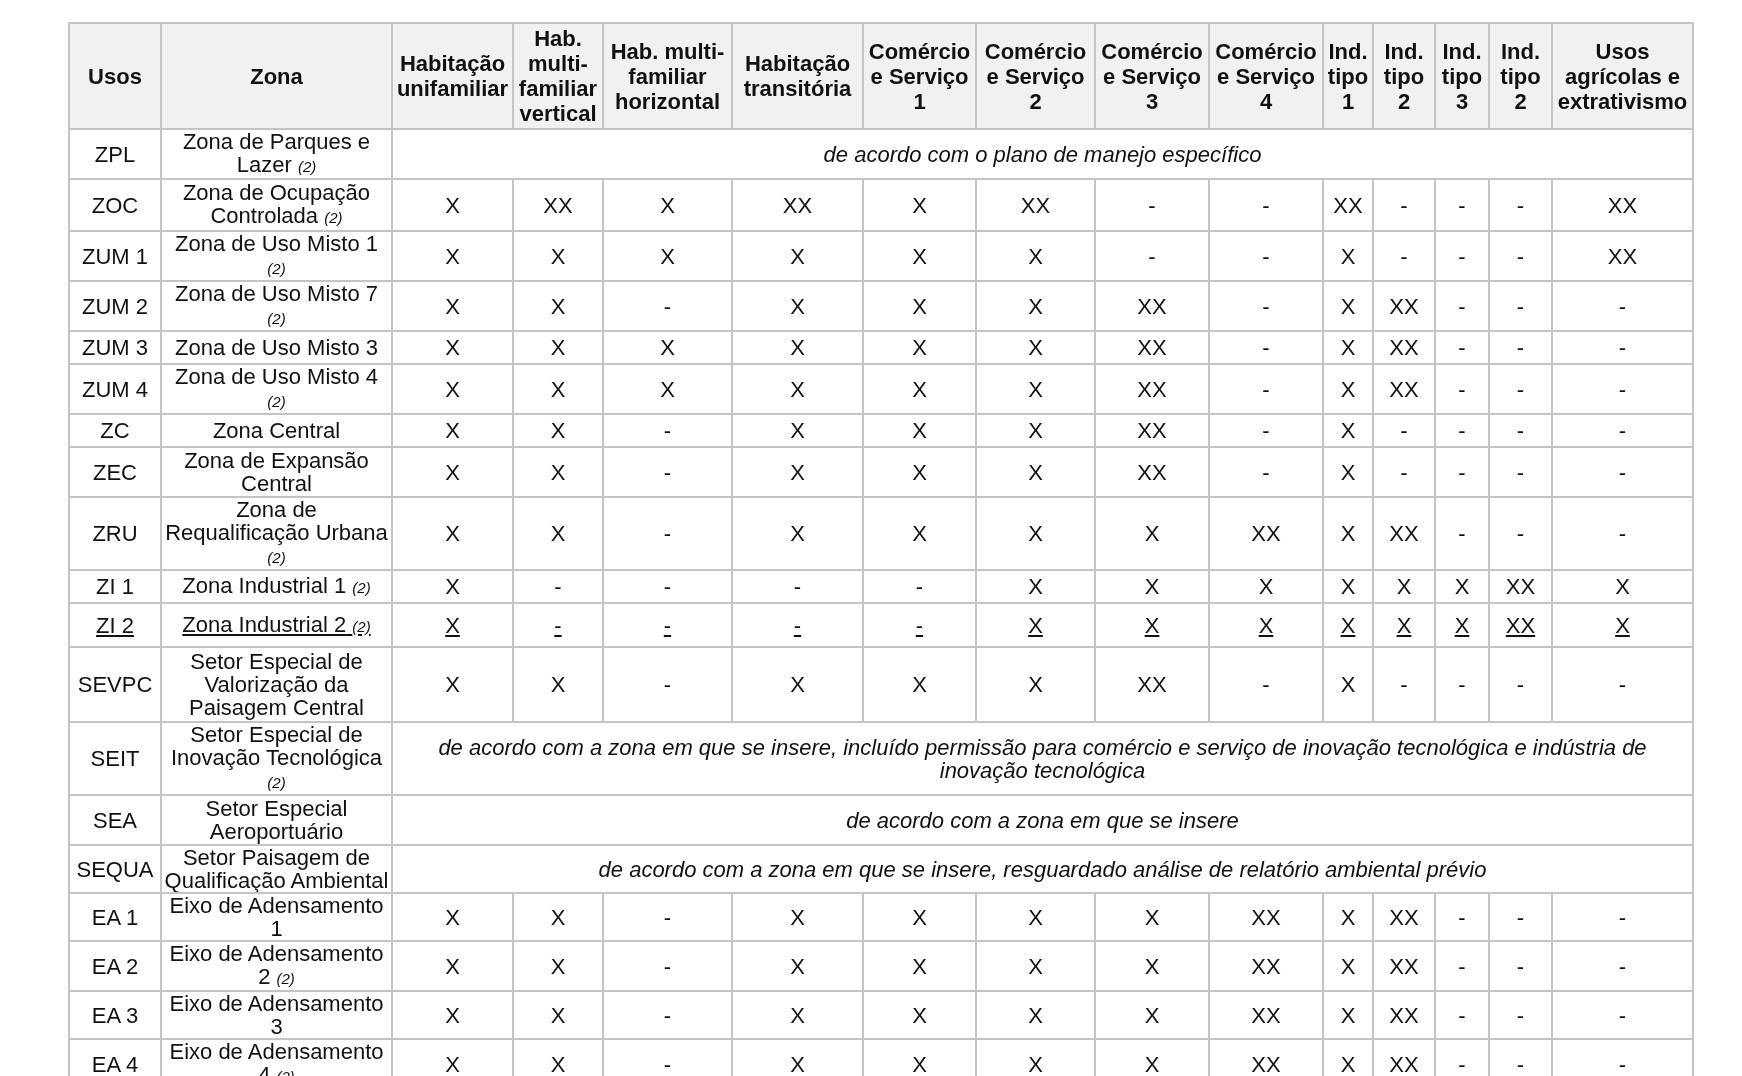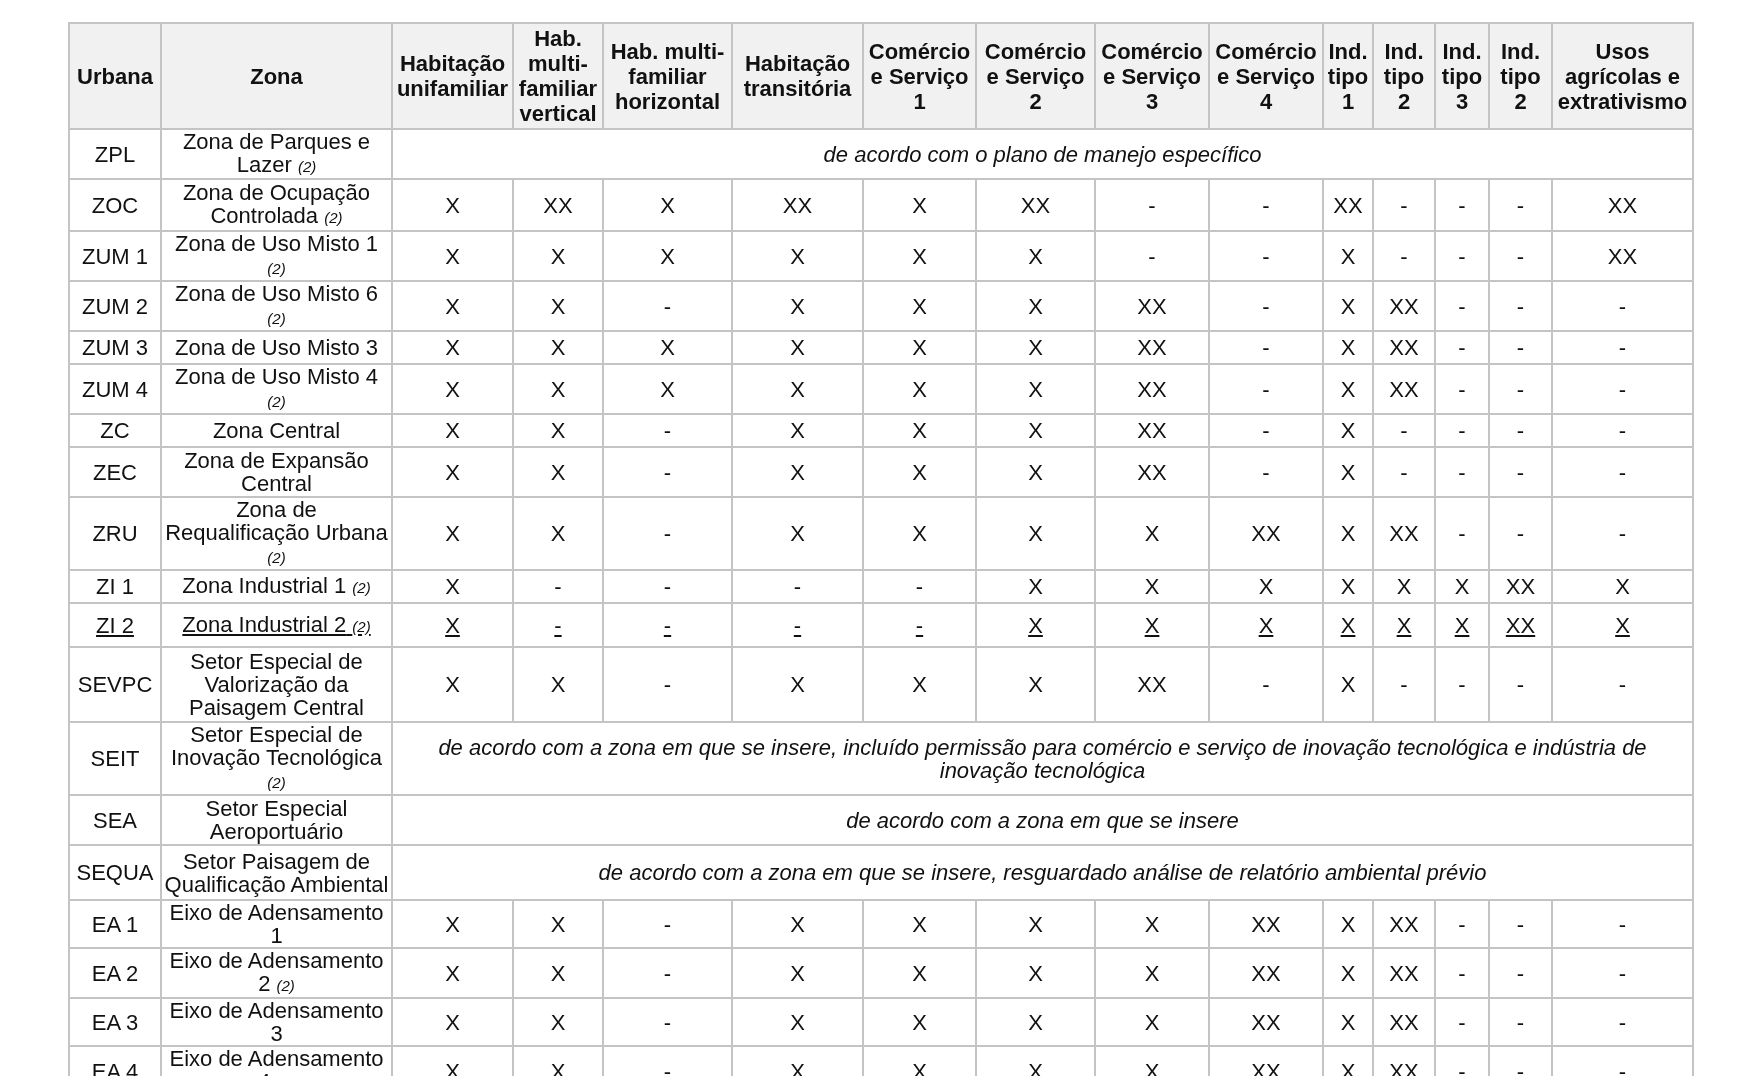--- a/index.html
+++ b/index.html
@@ -40,21 +40,21 @@
     <col style="width:114px">
       <col style="width:114px">
       <col style="width:50px">
       <col style="width:62px">
     <col style="width:54px">
       <col style="width:63px">
       <col style="width:141px">
   </colgroup>
   <thead>
     <tr id="header-row">
-        <th>Urbana</th>
+        <th>Usos</th>
         <th>Zona</th>
         <th>Habitação unifamiliar</th>
         <th>Hab. multi-familiar vertical</th>
         <th>Hab. multi-familiar horizontal</th>
         <th>Habitação transitória</th>
         <th>Comércio e Serviço 1</th>
         <th>Comércio e Serviço 2</th>
         <th>Comércio e Serviço 3</th>
         <th>Comércio e Serviço 4</th>
         <th>Ind. tipo 1</th>
@@ -99,21 +99,21 @@
         <td>-</td>
         <td>-</td>
         <td>X</td>
         <td>-</td>
         <td>-</td>
         <td>-</td>
         <td>XX</td>
       </tr>
       <tr style="height: 33px;">
         <td class="sigla">ZUM 2</td>
-        <td class="zona"><span>Zona de Uso Misto 6</span> <span class="note">(2)</span></td>
+        <td class="zona"><span>Zona de Uso Misto 7</span> <span class="note">(2)</span></td>
         <td>X</td>
         <td>X</td>
         <td>-</td>
         <td>X</td>
         <td>X</td>
         <td>X</td>
         <td>XX</td>
         <td>-</td>
         <td>X</td>
         <td>XX</td>
@@ -260,21 +260,21 @@
       <tr style="height: 70px;">
         <td class="sigla">SEIT</td>
         <td class="zona"><span>Setor Especial de Inovação Tecnológica</span> <span class="note">(2)</span></td>
         <td class="merged" colspan="13">de acordo com a zona em que se insere, incluído permissão para comércio e serviço de inovação tecnológica e indústria de inovação tecnológica</td>
       </tr>
       <tr style="height: 50px;">
         <td class="sigla">SEA</td>
         <td class="zona"><span>Setor Especial Aeroportuário</span></td>
         <td class="merged" colspan="13">de acordo com a zona em que se insere</td>
       </tr>
-      <tr style="height: 55px;">
+      <tr style="height: 48px;">
         <td class="sigla">SEQUA</td>
         <td class="zona"><span>Setor Paisagem de Qualificação Ambiental</span></td>
         <td class="merged" colspan="13">de acordo com a zona em que se insere, resguardado análise de relatório ambiental prévio</td>
       </tr>
       <tr style="height: 33px;">
         <td class="sigla">EA 1</td>
         <td class="zona"><span>Eixo de Adensamento 1</span></td>
         <td>X</td>
         <td>X</td>
         <td>-</td>

